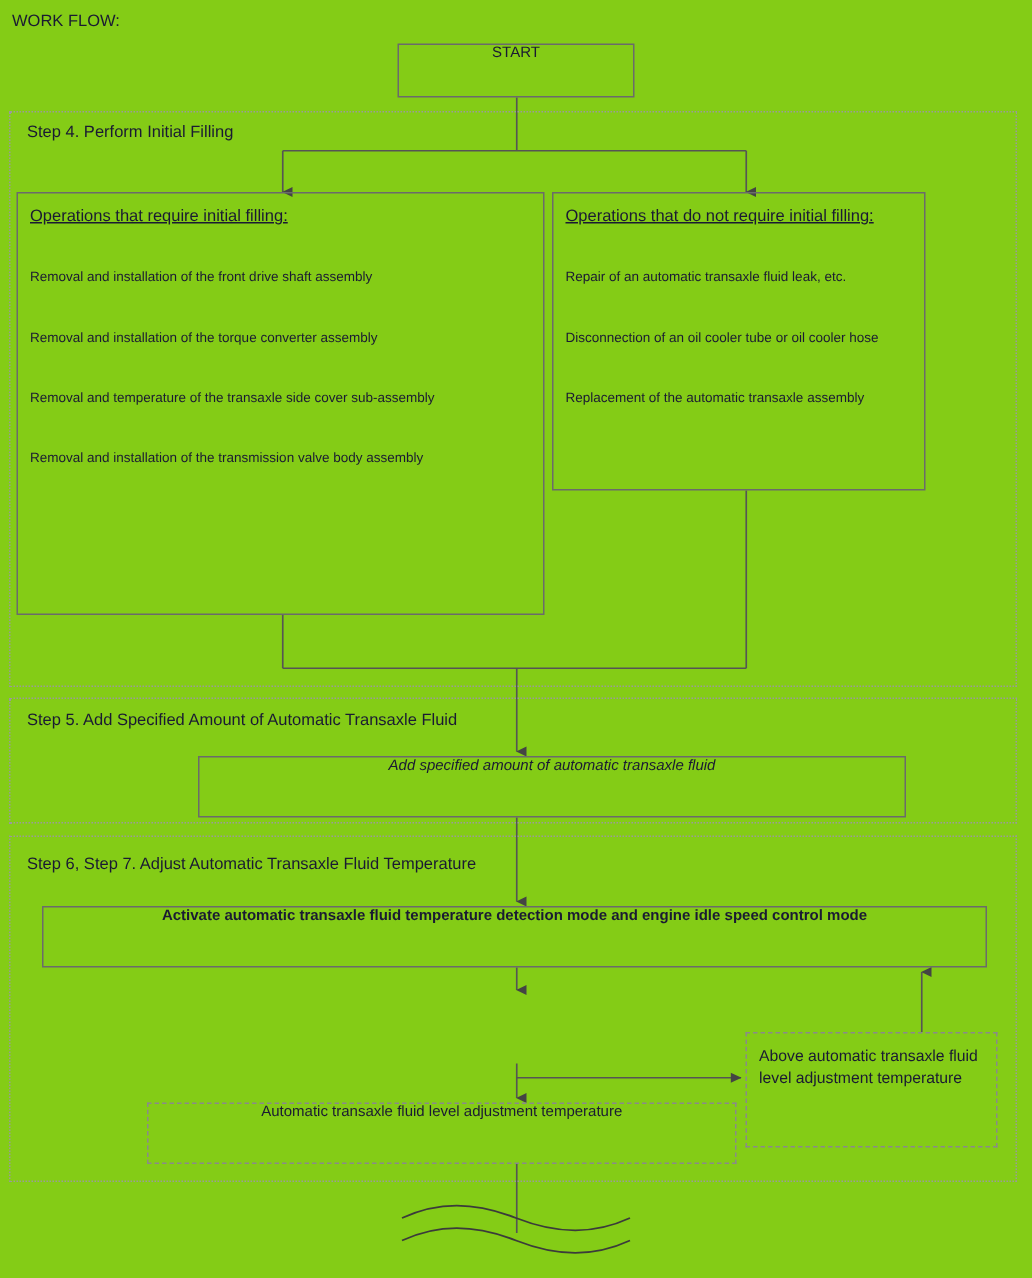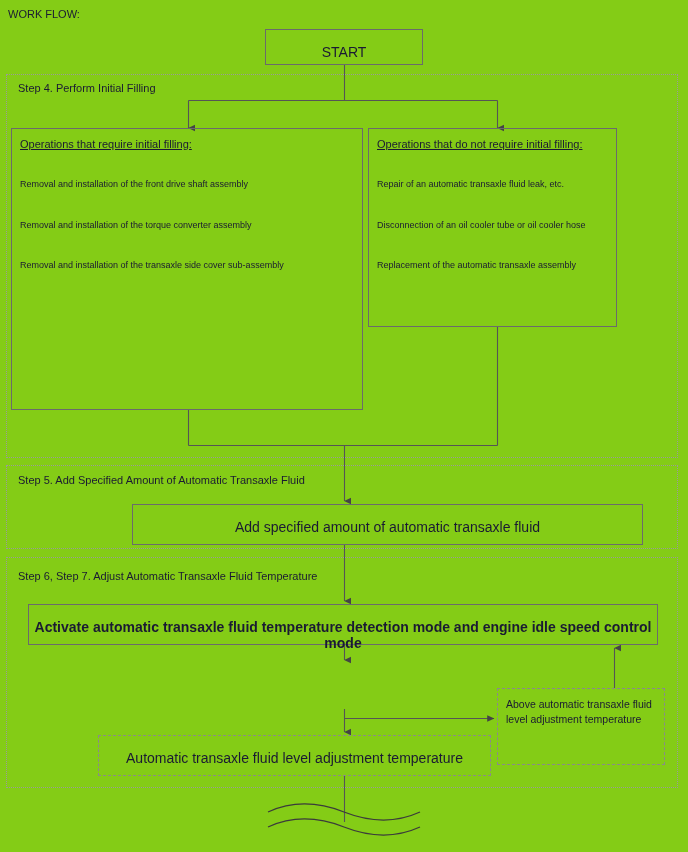--- a/index.html
+++ b/index.html
@@ -47,23 +47,23 @@
   .node.solid {
     border: 1px solid #6b6b6b;
   }
   .node.dashed-node {
     border: 1px dashed #8a8a8a;
   }
   .node-center-text {
     position: absolute;
     left: 0;
     right: 0;
-    top: 14px;
+    top: 0;
     text-align: center;
-    font-size: 14px;
+    font-size: 10px;
     color: #1a1a33;
   }
   .list-box {
     position: absolute;
     box-sizing: border-box;
     border: 1px solid #6b6b6b;
   }
   .list-heading {
     position: absolute;
     left: 8px;
@@ -153,34 +153,35 @@
     <div class="node-center-text">START</div>
   </div>
 
   <div class="group-box" style="left:6px; top:74px; width:672px; height:384px;"></div>
   <div class="group-title" style="left:18px; top:82px;">Step 4. Perform Initial Filling</div>
 
   <div class="list-box" style="left:11px; top:128px; width:352px; height:282px;">
     <div class="list-heading">Operations that require initial filling:</div>
     <div class="list-item" style="top:50px;text-align:right;">Removal and installation of the front drive shaft assembly</div>
     <div class="list-item" style="top:91px;">Removal and installation of the torque converter assembly</div>
-    <div class="list-item" style="top:131px;">Removal and installation of the transaxle side cover sub-assembly</div>
+    <div class="list-item" style="top:131px;">Removal and temperature of the transaxle side cover sub-assembly</div>
+    <div class="list-item" style="top:171px;">Removal and installation of the transmission valve body assembly</div>
   </div>
 
   <div class="list-box" style="left:368px; top:128px; width:249px; height:199px;">
     <div class="list-heading">Operations that do not require initial filling:</div>
     <div class="list-item" style="top:50px;">Repair of an automatic transaxle fluid leak, etc.</div>
     <div class="list-item" style="top:91px;">Disconnection of an oil cooler tube or oil cooler hose</div>
     <div class="list-item" style="top:131px;">Replacement of the automatic transaxle assembly</div>
   </div>
 
   <div class="group-box" style="left:6px; top:465px; width:672px; height:84px;"></div>
   <div class="group-title" style="left:18px; top:474px;">Step 5. Add Specified Amount of Automatic Transaxle Fluid</div>
 
-  <div class="node solid" style="left:132px; top:504px; width:511px; height:41px;">
+  <div class="node solid" style="left:132px; top:504px; width:472px; height:41px;font-style:italic;">
     <div class="node-center-text">Add specified amount of automatic transaxle fluid</div>
   </div>
 
   <div class="group-box" style="left:6px; top:557px; width:672px; height:231px;"></div>
   <div class="group-title" style="left:18px; top:570px;">Step 6, Step 7. Adjust Automatic Transaxle Fluid Temperature</div>
 
   <div class="node solid" style="left:28px; top:604px; width:630px; height:41px;font-weight:bold;">
     <div class="node-center-text">Activate automatic transaxle fluid temperature detection mode and engine idle speed control mode</div>
   </div>
 

